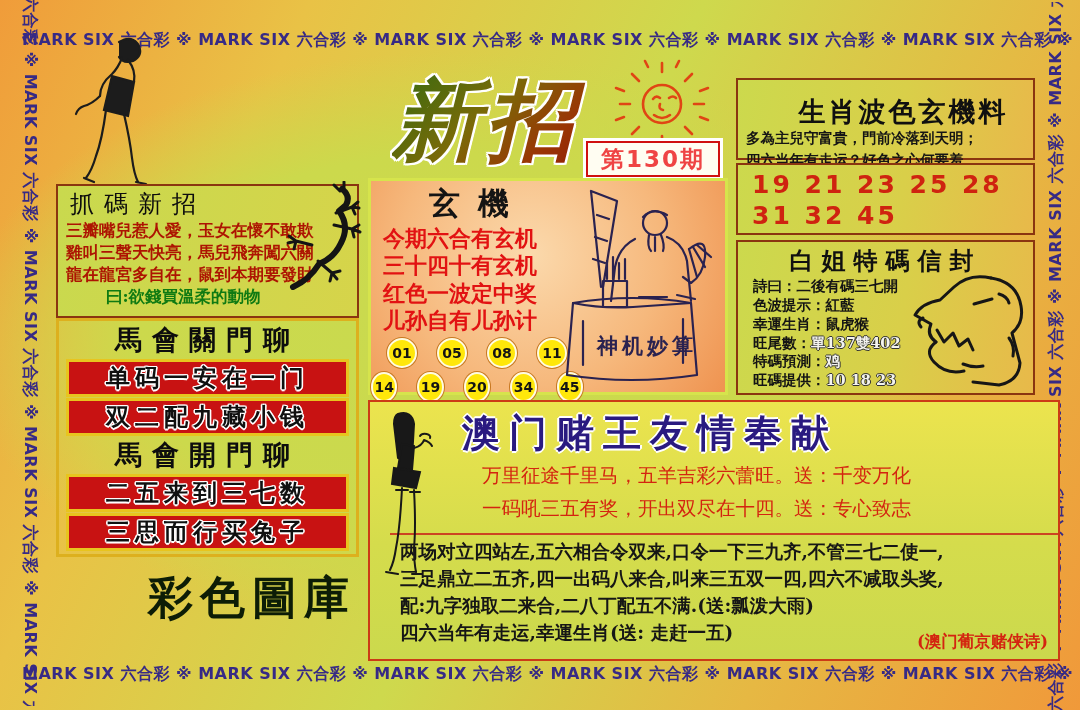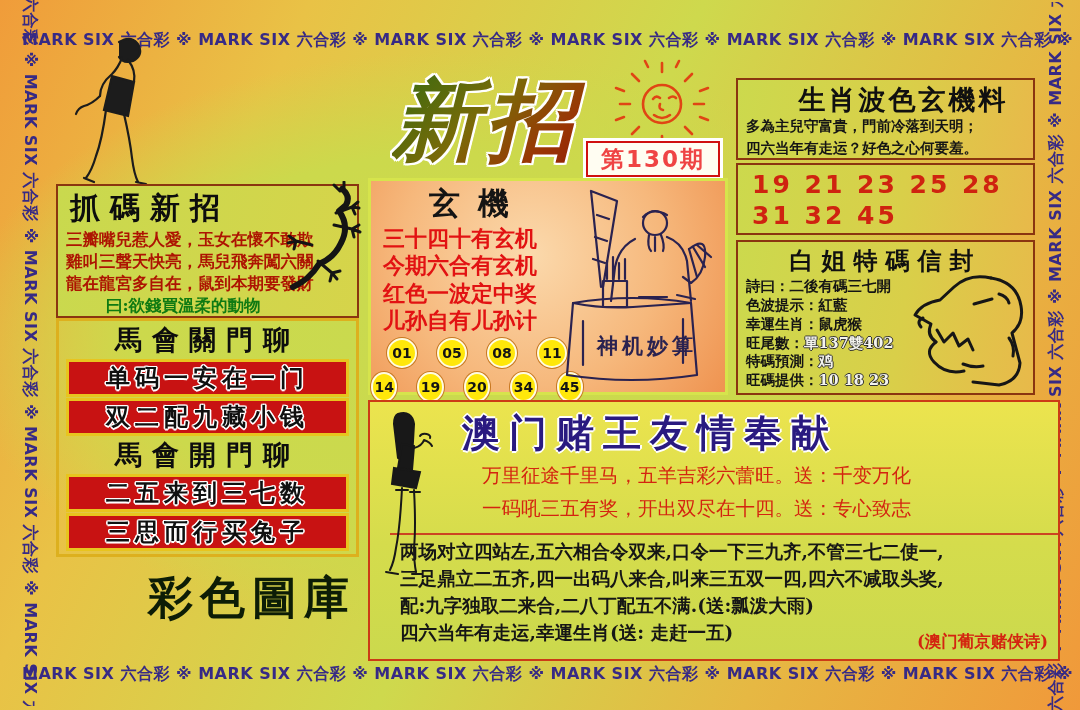--- a/index.html
+++ b/index.html
@@ -21,36 +21,36 @@
     -webkit-background-clip:text;background-clip:text;color:transparent;letter-spacing:6px;
     filter:drop-shadow(2px 0 0 #ffffff) drop-shadow(-2px 0 0 #ffffff) drop-shadow(0 2px 0 #ffffff) drop-shadow(0 -2px 0 #ffffff);}
   #issue-badge{left:586px;top:141px;width:130px;height:32px;background:#fffdf2;border:2px solid #d01010;
     box-shadow:0 0 0 3px #ffffff;color:#ef4444;font-size:23px;font-weight:bold;display:flex;
     align-items:center;justify-content:center;letter-spacing:2px;}
   
   .rbox{left:736px;width:299px;border:2px solid #8a3510;box-sizing:border-box;
     background:linear-gradient(100deg,#ccd94d 0%,#d9cf49 55%,#e8b94a 100%);}
   #zodiac-box{top:78px;height:82px;}
   #zodiac-box .t{font-size:27px;font-weight:bold;color:#101010;text-align:center;letter-spacing:3px;
-    font-family:"DejaVu Serif","Liberation Serif",serif;line-height:1.15;margin-top:4px;padding-left:36px;}
+    font-family:"DejaVu Serif","Liberation Serif",serif;line-height:1.15;margin-top:16px;padding-left:36px;}
   #zodiac-box .p{font-size:14.5px;font-weight:bold;color:#151515;line-height:1.5;padding:0 8px;
     font-family:"DejaVu Serif","Liberation Serif",serif;}
   #numbers-box{top:163px;height:72px;padding:4px 0 0 14px;}
   #numbers-box .n{color:#cf2310;font-size:25px;font-weight:bold;letter-spacing:3px;line-height:1.25;}
   #baijie-box{top:240px;height:155px;}
   #baijie-box .t{font-size:24px;font-weight:bold;color:#101010;text-align:center;letter-spacing:8px;
     font-family:"DejaVu Serif","Liberation Serif",serif;margin-top:3px;}
-  .baijie-row{font-size:14.5px;font-weight:bold;color:#141414;line-height:1.3;padding-left:8px;
-    font-family:"DejaVu Serif","Liberation Serif",serif;position:relative;z-index:2;}
+  .baijie-row{font-size:14.5px;font-weight:bold;color:#141414;line-height:1.3;
+    font-family:"DejaVu Serif","Liberation Serif",serif;position:relative;z-index:2;margin-left:15px;}
   .white-num{color:#f4f4ee;text-shadow:-1px 0 #333,1px 0 #333,0 -1px #333,0 1px #333;}
   #tiger-art{right:2px;top:26px;z-index:1;}
   
   #zhuama-box{left:56px;top:184px;width:303px;height:134px;border:2px solid #8a3510;box-sizing:border-box;
     background:linear-gradient(100deg,#c9d94e,#d6d44a);}
-  #zhuama-box .t{font-size:30px;font-weight:bold;color:#0d0d0d;letter-spacing:10px;padding:2px 0 0 12px;
+  #zhuama-box .t{font-size:24px;font-weight:normal;color:#0d0d0d;letter-spacing:10px;padding:2px 0 0 12px;
     font-family:"DejaVu Serif","Liberation Serif",serif;}
   #zhuama-box .l{font-size:16.5px;font-weight:bold;color:#ad1402;line-height:1.33;padding-left:8px;
     font-family:"DejaVu Serif","Liberation Serif",serif;white-space:nowrap;}
   #zhuama-box .hint{font-size:16.5px;font-weight:bold;color:#0f7a12;padding-left:48px;
     font-family:"DejaVu Serif","Liberation Serif",serif;}
   #mahui-box{left:56px;top:318px;width:303px;height:239px;border:3px solid #ddb01e;box-sizing:border-box;padding:1px 5px;}
   .mahui-header{font-size:27px;font-weight:bold;color:#0d0d0d;text-align:center;letter-spacing:10px;
     font-family:"DejaVu Serif","Liberation Serif",serif;height:36px;line-height:36px;}
   .red-bar{height:38px;margin:1px 2px;background:#c81212;border:3px solid #e8c41e;box-sizing:border-box;
     display:flex;align-items:center;justify-content:center;font-size:24px;font-weight:bold;color:#101010;
@@ -179,22 +179,22 @@
     <div class="red-bar">双二配九藏小钱</div>
     <div class="mahui-header">馬會開門聊</div>
     <div class="red-bar">二五来到三七数</div>
     <div class="red-bar">三思而行买兔子</div>
   </div>
 
   <div class="abs" id="gallery-label">彩色圖庫</div>
 
   <div class="abs" id="xuanji-box">
     <div class="t">玄機</div>
+    <div class="l">今期六合有玄机</div>
     <div class="l">三十四十有玄机</div>
-    <div class="l">今期六合有玄机</div>
     <div class="l">红色一波定中奖</div>
     <div class="l">儿孙自有儿孙计</div>
     <div class="ball-row">
       <span class="ball">01</span>
       <span class="ball">05</span>
       <span class="ball">08</span>
       <span class="ball">11</span>
     </div>
     <div class="ball-row">
       <span class="ball">14</span>

